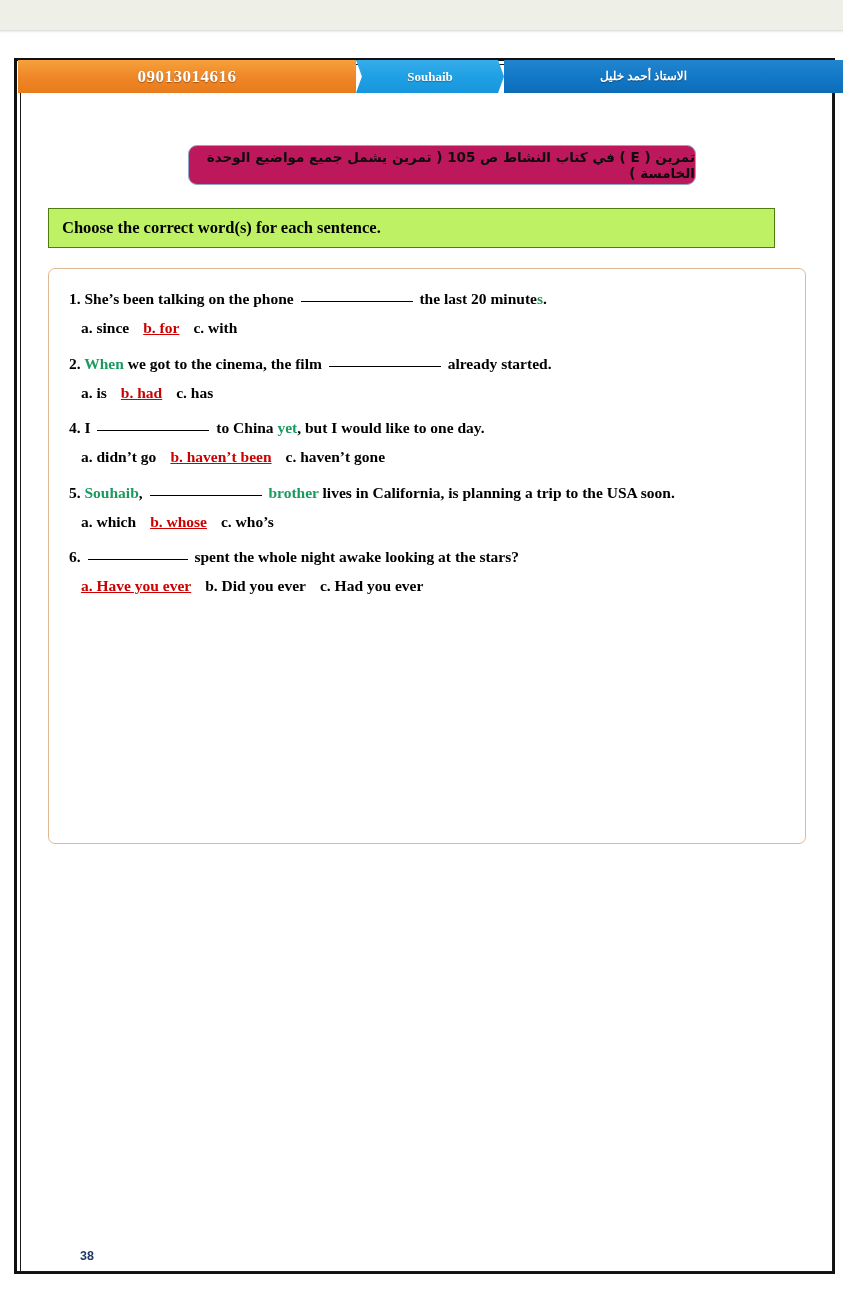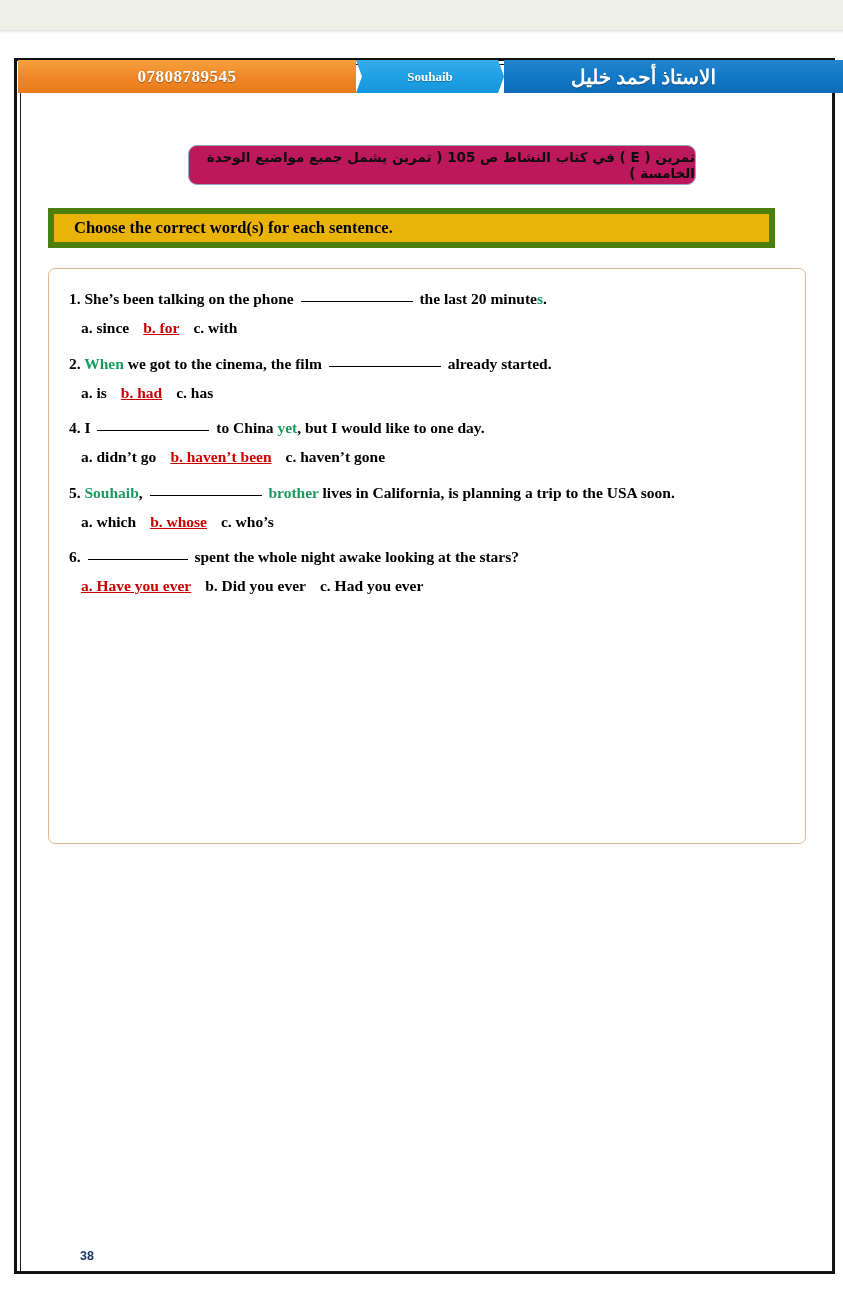--- a/index.html
+++ b/index.html
@@ -97,21 +97,21 @@
   .header-seg-blue {
     flex: 1;
     background: linear-gradient(180deg, #2384cd 0%, #1279c8 50%, #0d6cb8 100%);
     display: flex;
     align-items: center;
     justify-content: center;
     direction: rtl;
   }
   .header-teacher {
     color: #ffffff;
-    font-size: 20px;
+    font-size: 12px;
     font-weight: bold;
     direction: rtl;
     text-shadow: 0 1px 1px rgba(0,0,0,0.35);
     padding-right: 60px;
   }
 
   
   .arabic-title {
     position: absolute;
     left: 188px;
@@ -137,25 +137,25 @@
   }
 
   
   .instruction {
     position: absolute;
     left: 48px;
     top: 208px;
     width: 727px;
     height: 40px;
     box-sizing: border-box;
-    background: #eab308;
-    border: 6px solid #4d7c0f;
-    display: flex;
-    align-items: center;
-    padding-left: 20px;
+    background: #bef264;
+    border: 1px solid #4d7c0f;
+    display: flex;
+    align-items: center;
+    padding-left: 13px;
     z-index: 4;
   }
   .instruction-text {
     font-size: 16.5px;
     font-weight: bold;
     color: #000000;
   }
 
   
   .questions-box {
@@ -232,21 +232,21 @@
 
 <div class="top-strip"></div>
 <div class="top-strip-shadow"></div>
 
 <div class="page-frame">
   <div class="page-frame-inner"></div>
 </div>
 
 <div class="header">
   <div class="header-seg-orange">
-    <span class="header-phone">07808789545</span>
+    <span class="header-phone">09013014616</span>
   </div>
   <div class="header-tab">
     <span class="header-tab-label">Souhaib</span>
   </div>
   <div class="header-seg-blue">
     <span class="header-teacher">الاستاذ أحمد خليل</span>
   </div>
 </div>
 
 <div class="arabic-title">

